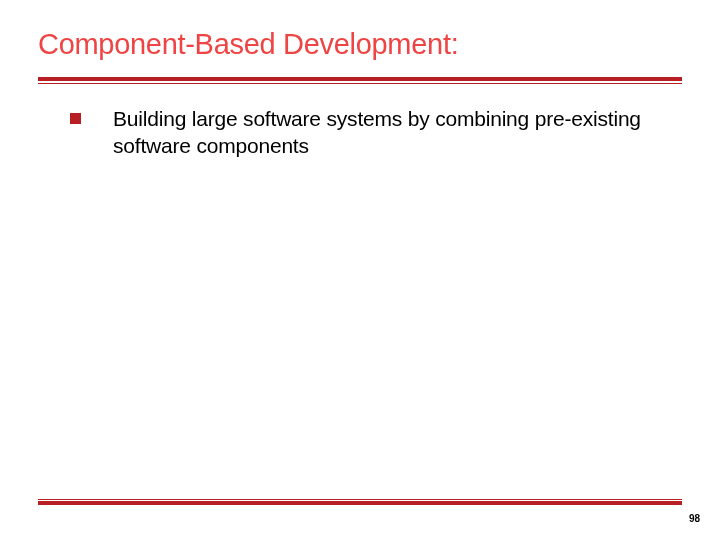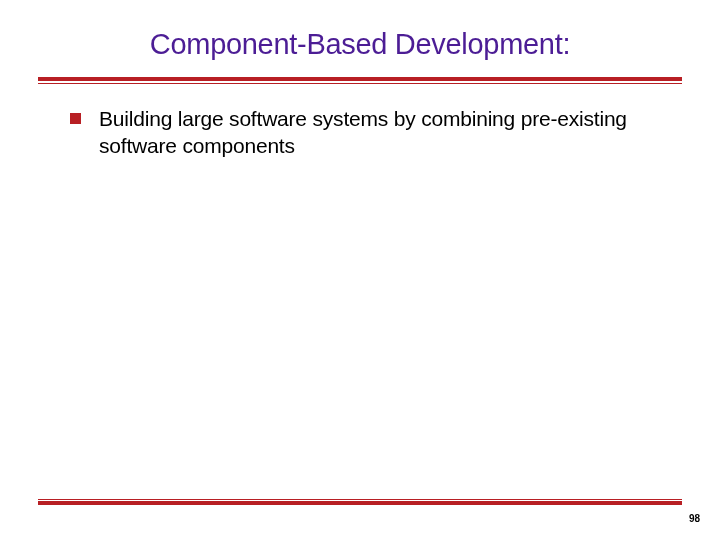--- a/index.html
+++ b/index.html
@@ -20,41 +20,40 @@
       height: 100%;
       position: relative;
       padding: 0;
     }
     .title-area {
       padding: 28px 38px 10px 38px;
     }
     .title {
       font-size: 29px;
       font-weight: normal;
-      color: #4c1d95;
+      color: #ef4444;
       letter-spacing: -0.3px;
-      text-align: center;
     }
     .underline-thick {
       height: 4px;
       background: #b81f24;
       margin: 6px 38px 0 38px;
     }
     .underline-thin {
       height: 1px;
       background: #b81f24;
       margin: 2px 38px 0 38px;
     }
     .content {
       padding: 22px 70px 0 70px;
     }
     .bullet-item {
       display: flex;
       align-items: flex-start;
-      gap: 18px;
+      gap: 32px;
     }
     .bullet-square {
       width: 11px;
       height: 11px;
       background: #b81f24;
       flex-shrink: 0;
       margin-top: 7px;
     }
     .bullet-text {
       font-size: 21px;

